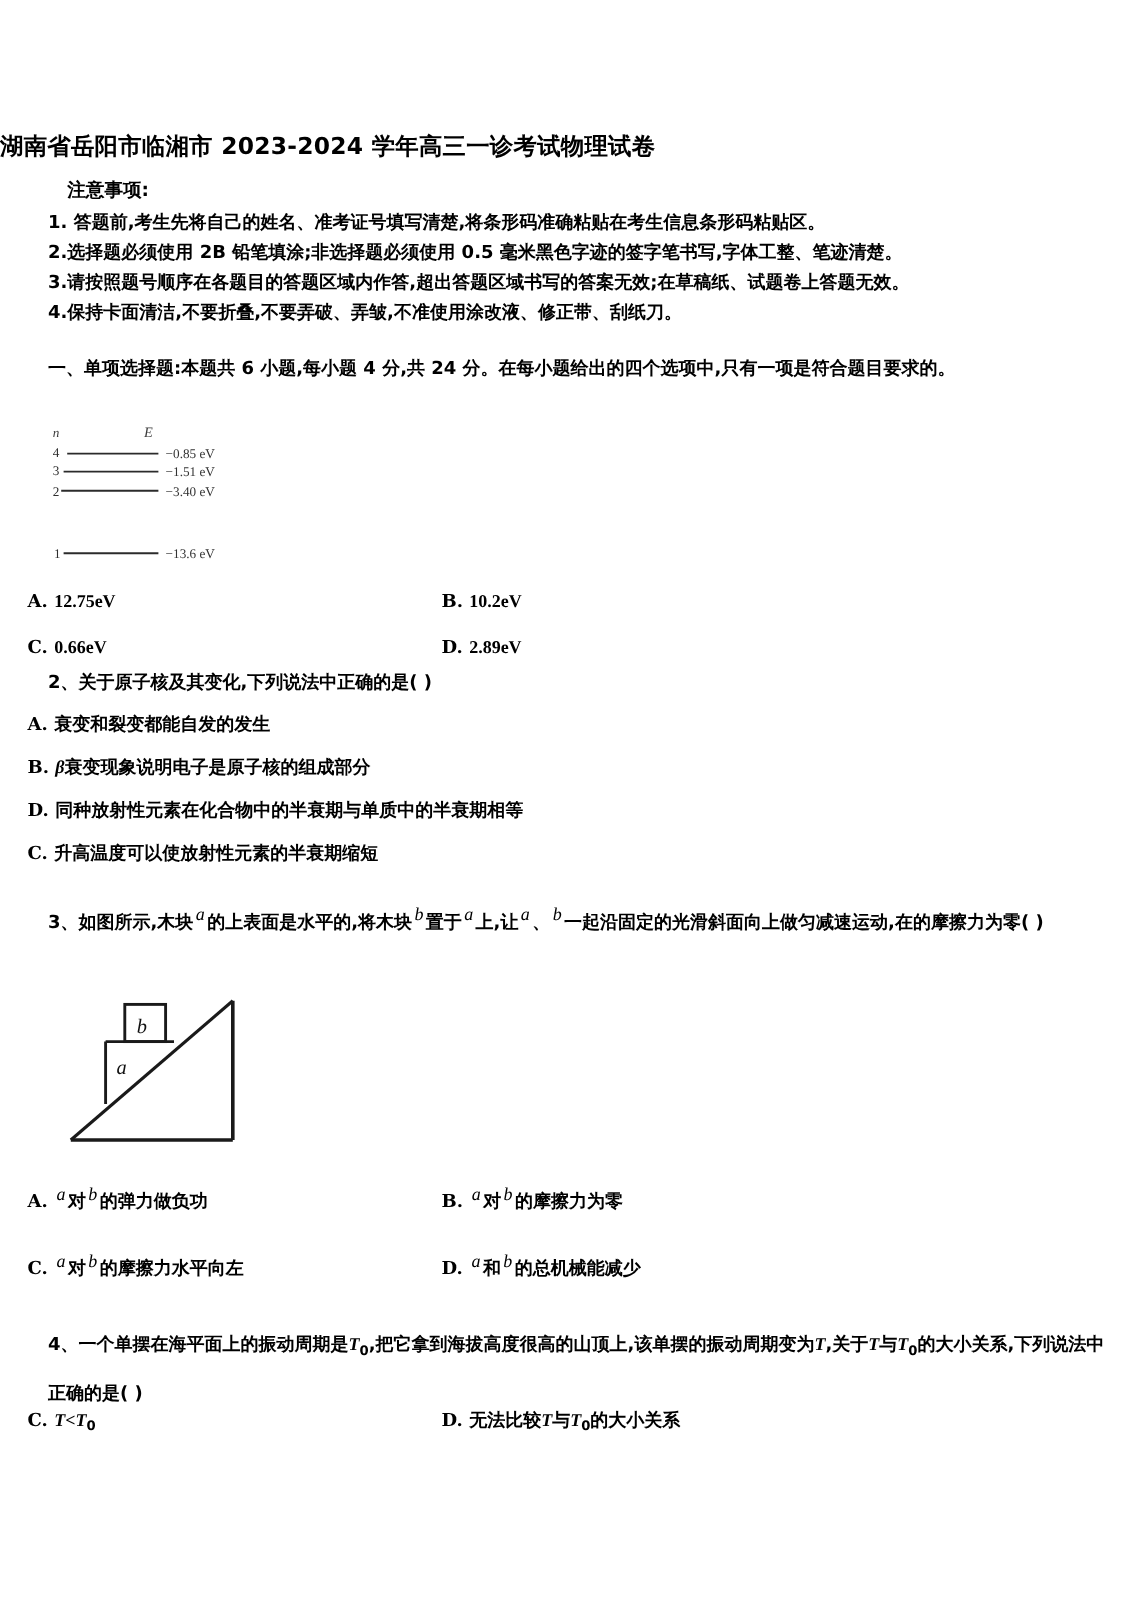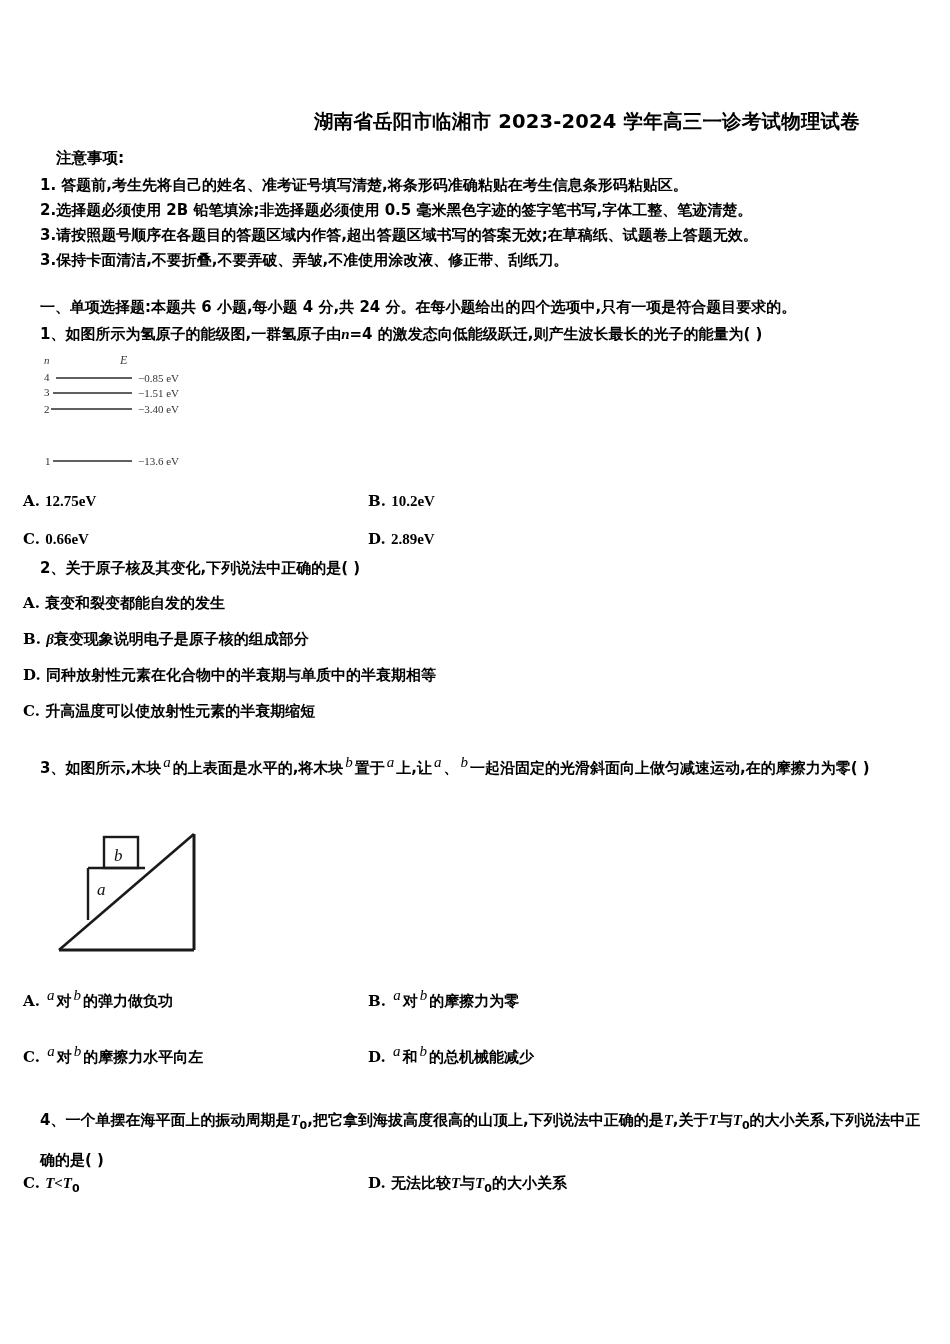--- a/index.html
+++ b/index.html
@@ -20,21 +20,21 @@
     left: 0; top: 0;
     width: 950px;
     height: 1344px;
     padding: 0;
   }
   .doc-title {
     position: absolute;
     left: 0;
     top: 108px;
     width: 860px;
-    text-align: right;
+    text-align: left;
     font-family: "DejaVu Sans", "Liberation Sans", sans-serif;
     font-weight: bold;
     font-size: 19.5px;
     letter-spacing: 0.2px;
     white-space: nowrap;
   }
   .notice-head {
     position: absolute;
     left: 40px;
     top: 148px;
@@ -174,28 +174,25 @@
 <div class="page">
 
   <div class="doc-title">湖南省岳阳市临湘市 2023-2024 学年高三一诊考试物理试卷</div>
 
   <div class="notice-head">注意事项:</div>
 
   <div class="notice-list">
     <div class="notice-item">1.  答题前,考生先将自己的姓名、准考证号填写清楚,将条形码准确粘贴在考生信息条形码粘贴区。</div>
     <div class="notice-item">2.选择题必须使用 2B 铅笔填涂;非选择题必须使用 0.5 毫米黑色字迹的签字笔书写,字体工整、笔迹清楚。</div>
     <div class="notice-item">3.请按照题号顺序在各题目的答题区域内作答,超出答题区域书写的答案无效;在草稿纸、试题卷上答题无效。</div>
-    <div class="notice-item">3.保持卡面清洁,不要折叠,不要弄破、弄皱,不准使用涂改液、修正带、刮纸刀。</div>
+    <div class="notice-item">4.保持卡面清洁,不要折叠,不要弄破、弄皱,不准使用涂改液、修正带、刮纸刀。</div>
   </div>
 
   <div class="section-head">一、单项选择题:本题共 6 小题,每小题 4 分,共 24 分。在每小题给出的四个选项中,只有一项是符合题目要求的。</div>
 
-  <div class="q1-stem qtext">
-    <span>1、</span><span>如图所示为氢原子的能级图,一群氢原子由</span><var>n</var><span>=4 的激发态向低能级跃迁,则产生波长最长的光子的能量为(      )</span>
-  </div>
 
   <div class="fig-energy">
     <svg width="210" height="125" viewBox="0 0 210 125">
       <text x="2" y="12" font-family="Liberation Serif, serif" font-style="italic" font-size="11" fill="#3a3a3a">n</text>
       <text x="78" y="12" font-family="Liberation Serif, serif" font-style="italic" font-size="12" fill="#3a3a3a">E</text>
 
       <text x="2" y="29" font-family="Liberation Serif, serif" font-size="11" fill="#2e2e2e">4</text>
       <line x1="14" y1="26" x2="90" y2="26" stroke="#2b2b2b" stroke-width="1.4"></line>
       <text x="96" y="30" font-family="Liberation Serif, serif" font-size="11" fill="#333333">−0.85 eV</text>
 
@@ -304,21 +301,21 @@
         <span class="supvar">a</span><span>对</span><span class="supvar">b</span><span>的摩擦力水平向左</span>
       </div>
       <div class="opt col-b">
         <span class="opt-label">D.</span>
         <span class="supvar">a</span><span>和</span><span class="supvar">b</span><span>的总机械能减少</span>
       </div>
     </div>
   </div>
 
   <div class="q4-stem qtext">
-    <span>4、</span><span>一个单摆在海平面上的振动周期是</span><var>T</var><span class="sub0">0</span><span>,把它拿到海拔高度很高的山顶上,下列说法中正确的是</span><var>T</var><span>,关于</span><var>T</var><span>与</span><var>T</var><span class="sub0">0</span><span>的</span><span>大小关系,下列说法中正确的是(     )</span>
+    <span>4、</span><span>一个单摆在海平面上的振动周期是</span><var>T</var><span class="sub0">0</span><span>,把它拿到海拔高度很高的山顶上,该单摆的振动周期变为</span><var>T</var><span>,关于</span><var>T</var><span>与</span><var>T</var><span class="sub0">0</span><span>的</span><span>大小关系,下列说法中正确的是(     )</span>
   </div>
 
   <div class="opts" id="q4-opts">
     <div class="opt-row">
       <div class="opt col-a">
         <span class="opt-label">C.</span>
         <var>T&lt;T</var><span class="sub0">0</span>
       </div>
       <div class="opt col-b">
         <span class="opt-label">D.</span>

